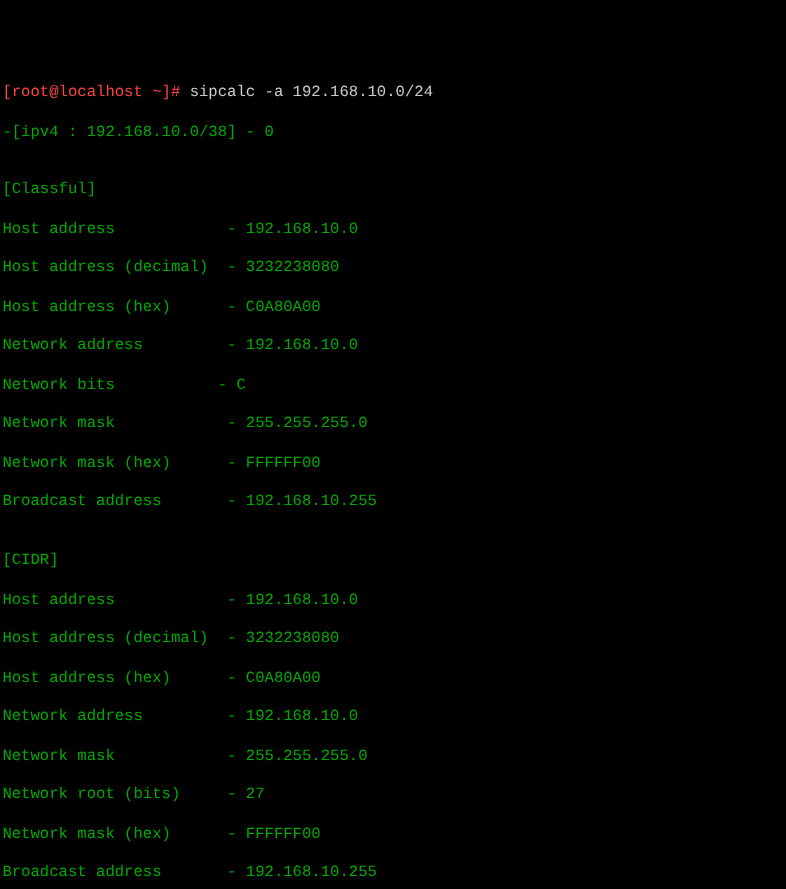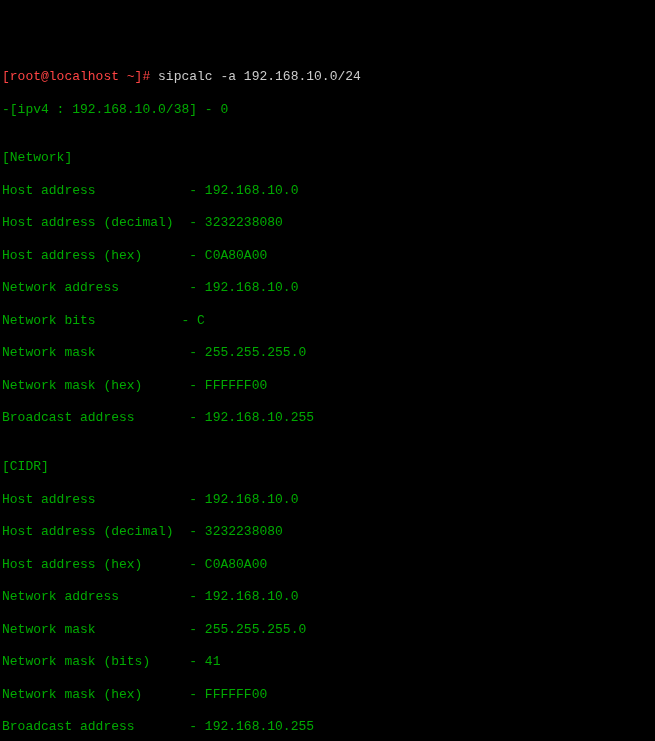--- a/index.html
+++ b/index.html
@@ -29,37 +29,37 @@
     }
   </style>
 </head>
 <body>
 
 
 
 <span class="line"><span class="prompt-root">[root@localhost ~]#</span><span class="cmd"> sipcalc -a 192.168.10.0/24</span></span>
 <span class="line">-[ipv4 : 192.168.10.0/38] - 0</span>
 <span class="line"></span>
-<span class="line">[Network]</span>
+<span class="line">[Classful]</span>
 <span class="line"><span>Host address            </span><span>- 192.168.10.0</span></span>
 <span class="line"><span>Host address (decimal)  </span><span>- 3232238080</span></span>
 <span class="line"><span>Host address (hex)      </span><span>- C0A80A00</span></span>
 <span class="line"><span>Network address         </span><span>- 192.168.10.0</span></span>
 <span class="line"><span>Network bits           </span><span>- C</span></span>
 <span class="line"><span>Network mask            </span><span>- 255.255.255.0</span></span>
 <span class="line"><span>Network mask (hex)      </span><span>- FFFFFF00</span></span>
 <span class="line"><span>Broadcast address       </span><span>- 192.168.10.255</span></span>
 <span class="line"></span>
 <span class="line">[CIDR]</span>
 <span class="line"><span>Host address            </span><span>- 192.168.10.0</span></span>
 <span class="line"><span>Host address (decimal)  </span><span>- 3232238080</span></span>
 <span class="line"><span>Host address (hex)      </span><span>- C0A80A00</span></span>
 <span class="line"><span>Network address         </span><span>- 192.168.10.0</span></span>
 <span class="line"><span>Network mask            </span><span>- 255.255.255.0</span></span>
-<span class="line"><span>Network mask (bits)     </span><span>- 41</span></span>
+<span class="line"><span>Network root (bits)     </span><span>- 27</span></span>
 <span class="line"><span>Network mask (hex)      </span><span>- FFFFFF00</span></span>
 <span class="line"><span>Broadcast address       </span><span>- 192.168.10.255</span></span>
 
 
 
 
 <span class="line"></span>
 
 
 

